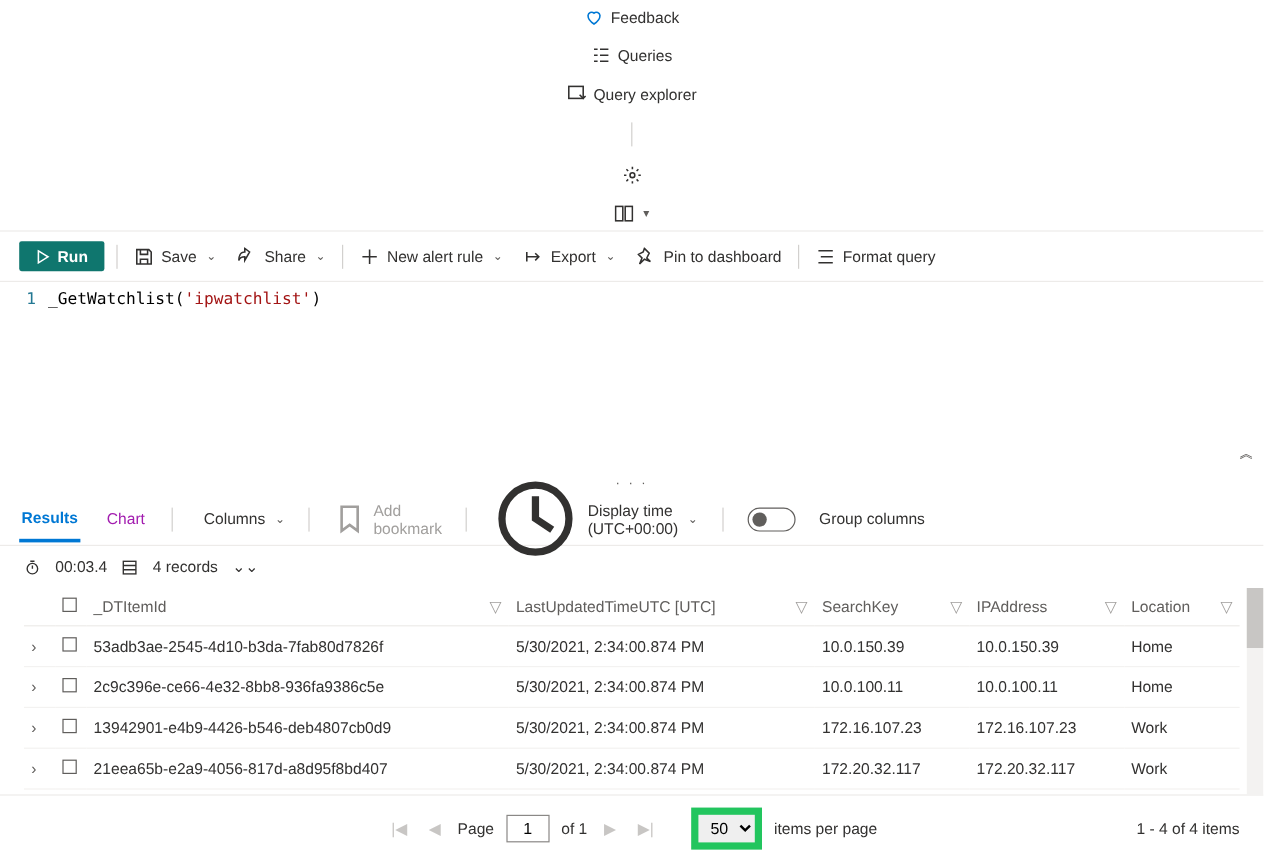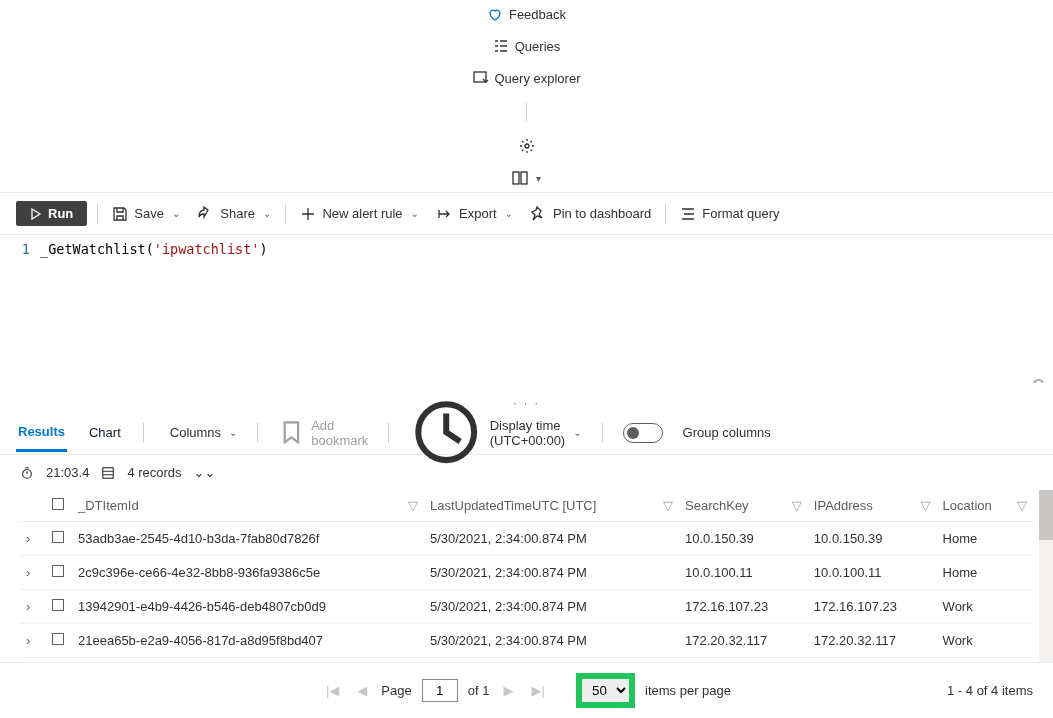--- a/index.html
+++ b/index.html
@@ -2,39 +2,39 @@
 <html><head>
 <meta charset="utf-8">
 <style>
 * { box-sizing: border-box; margin: 0; padding: 0; }
 body { font-family: "Segoe UI", sans-serif; font-size: 13px; color: #323130; background: #fff; width: 1053px; height: 718px; overflow: hidden; display: flex; flex-direction: column; }
 .top-links { display: flex; justify-content: flex-end; align-items: center; padding: 6px 12px; gap: 16px; border-bottom: 1px solid #edebe9; flex-direction: column; }
 .top-link { display: flex; align-items: center; gap: 6px; color: #323130; cursor: pointer; }
 .top-link svg { width: 16px; height: 16px; }
 .divider-v { width: 1px; height: 20px; background: #d2d0ce; }
 .toolbar { display: flex; align-items: center; padding: 8px 16px; gap: 10px; border-bottom: 1px solid #edebe9; }
-.run-btn { background: #404040; color: #fff; border: none; border-radius: 2px; padding: 5px 14px; font-size: 13px; display: flex; align-items: center; gap: 6px; cursor: pointer; font-weight: 600; }
+.run-btn { background: #0f766e; color: #fff; border: none; border-radius: 2px; padding: 5px 14px; font-size: 13px; display: flex; align-items: center; gap: 6px; cursor: pointer; font-weight: 600; }
 .run-btn svg { width: 12px; height: 12px; }
 .time-range { border: 1px solid #8a8886; border-radius: 14px; padding: 4px 12px; display: flex; align-items: center; gap: 4px; cursor: pointer; }
 .time-range .bold { font-weight: 600; }
 .info-icon { width: 14px; height: 14px; border-radius: 50%; background: #0078d4; color: #fff; display: inline-flex; align-items: center; justify-content: center; font-size: 10px; font-weight: bold; }
 .tool-item { display: flex; align-items: center; gap: 6px; cursor: pointer; color: #323130; padding: 0 4px; }
 .tool-item svg { width: 16px; height: 16px; }
 .chev { font-size: 10px; color: #605e5c; margin-left: 2px; }
 .editor { position: relative; padding: 6px 0 0 0; flex: 0 0 160px; font-family: Consolas, monospace; font-size: 13.5px; }
 .editor-row { display: flex; }
 .gutter { width: 40px; text-align: right; padding-right: 10px; color: #237893; user-select: none; }
 .code { flex: 1; }
 .fn { color: #000; }
 .paren { color: #000; }
 .str { color: #a31515; }
 .ellipsis { text-align: center; color: #605e5c; font-size: 11px; letter-spacing: 2px; padding: 2px 0; }
 .scroll-up { position: absolute; right: 8px; bottom: 8px; color: #605e5c; cursor: pointer; font-size: 12px; }
 .tabs-bar { display: flex; align-items: center; padding: 0 16px; gap: 20px; border-bottom: 1px solid #edebe9; height: 44px; }
-.tab { padding: 10px 2px; cursor: pointer; color: #0f172a; }
+.tab { padding: 10px 2px; cursor: pointer; color: #a21caf; }
 .tab.active { border-bottom: 3px solid #0078d4; font-weight: 600; color: #0078d4; }
 .tab-tool { display: flex; align-items: center; gap: 6px; cursor: pointer; color: #323130; }
 .tab-tool.disabled { color: #a19f9d; }
 .toggle { width: 40px; height: 20px; border: 1px solid #605e5c; border-radius: 10px; position: relative; cursor: pointer; }
 .toggle .knob { width: 12px; height: 12px; background: #605e5c; border-radius: 50%; position: absolute; top: 3px; left: 3px; }
 .status-bar { display: flex; align-items: center; padding: 10px 20px; gap: 16px; }
 .status-bar .left { flex: 1; font-weight: 400; }
 .status-right { display: flex; align-items: center; gap: 12px; color: #323130; }
 .status-right svg { width: 14px; height: 14px; }
 .table-wrap { flex: 1; overflow: auto; padding: 0 20px; position: relative; }
@@ -188,21 +188,21 @@
     </div>
   <span>Group columns</span>
 </div>
 
 <div class="status-bar">
   <div class="status-right">
     <svg viewBox="0 0 16 16">
         <circle cx="8" cy="9" r="5"></circle>
         <path d="M8 6v3M6 2h4"></path>
       </svg>
-    <span>21:03.4</span>
+    <span>00:03.4</span>
     <svg viewBox="0 0 16 16">
         <rect x="2" y="2" width="12" height="12"></rect>
         <path d="M2 6h12M2 10h12"></path>
       </svg>
     <span>4 records</span>
     <span style="cursor:pointer">⌄⌄</span>
   </div>
 </div>
 
 <div class="table-wrap">

